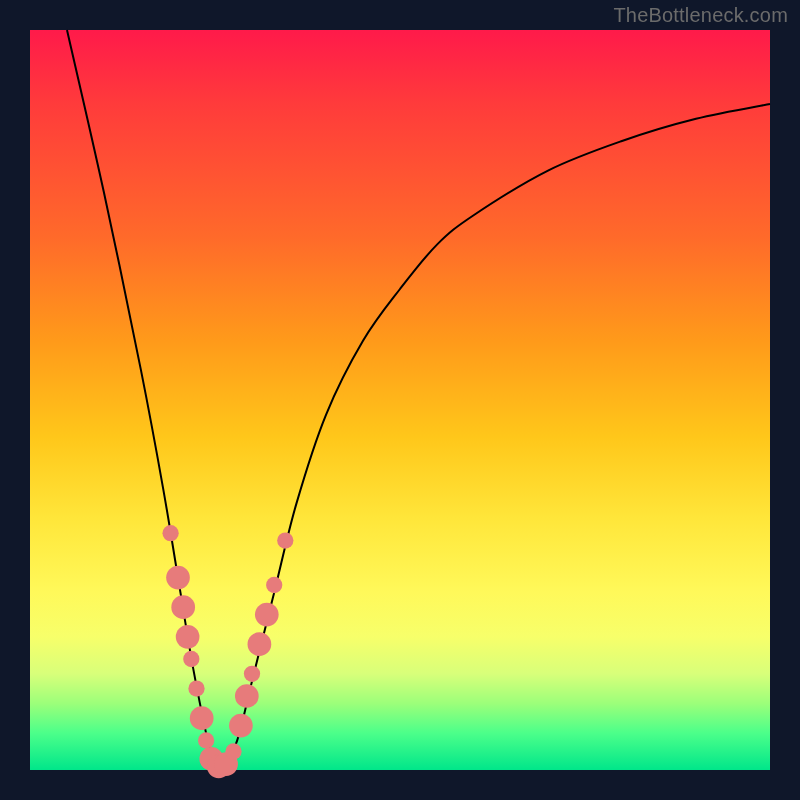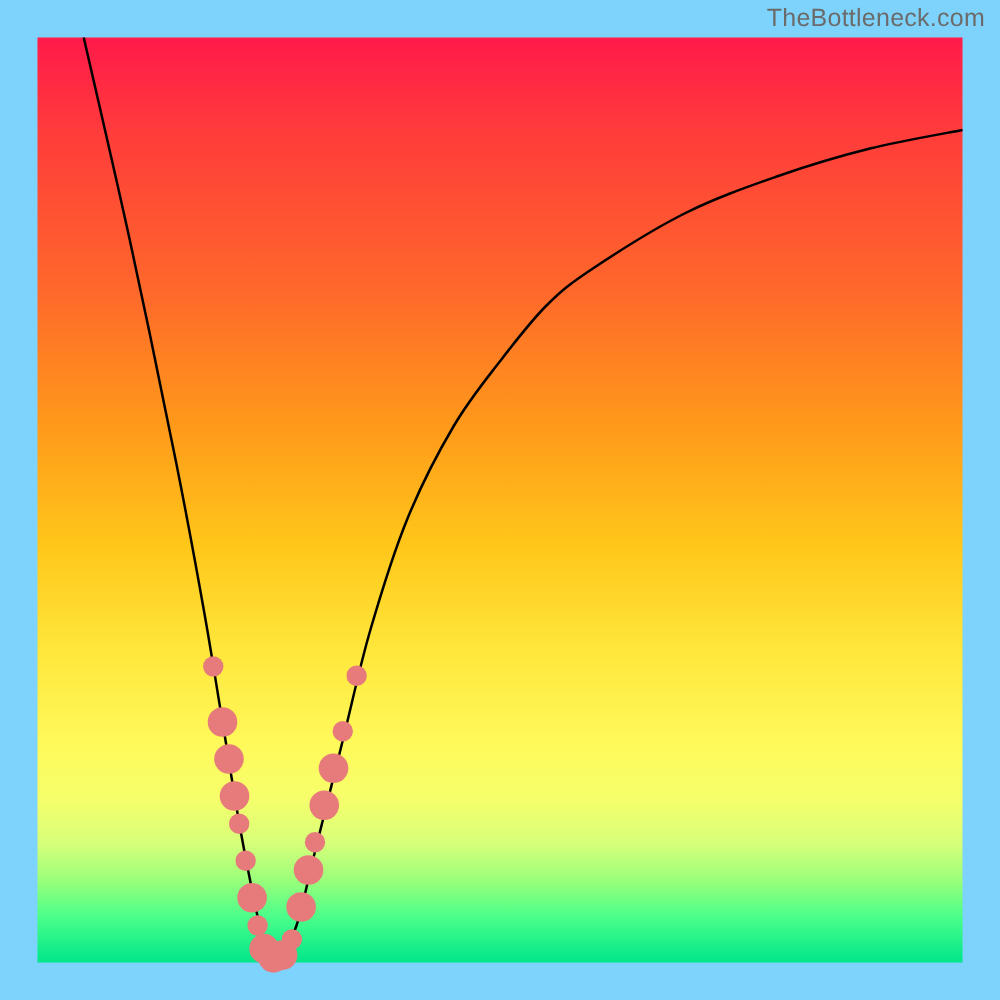--- a/index.html
+++ b/index.html
@@ -10,21 +10,21 @@
     overflow: hidden;
     background: #000;
     font-family: Arial, Helvetica, sans-serif;
   }
   .frame {
     position: absolute;
     top: 0;
     left: 0;
     width: 800px;
     height: 800px;
-    background: #7dd3fc;
+    background: #0f172a;
   }
   .plot-area {
     position: absolute;
     top: 30px;
     left: 30px;
     width: 740px;
     height: 740px;
     
     background: linear-gradient(
       to bottom,

